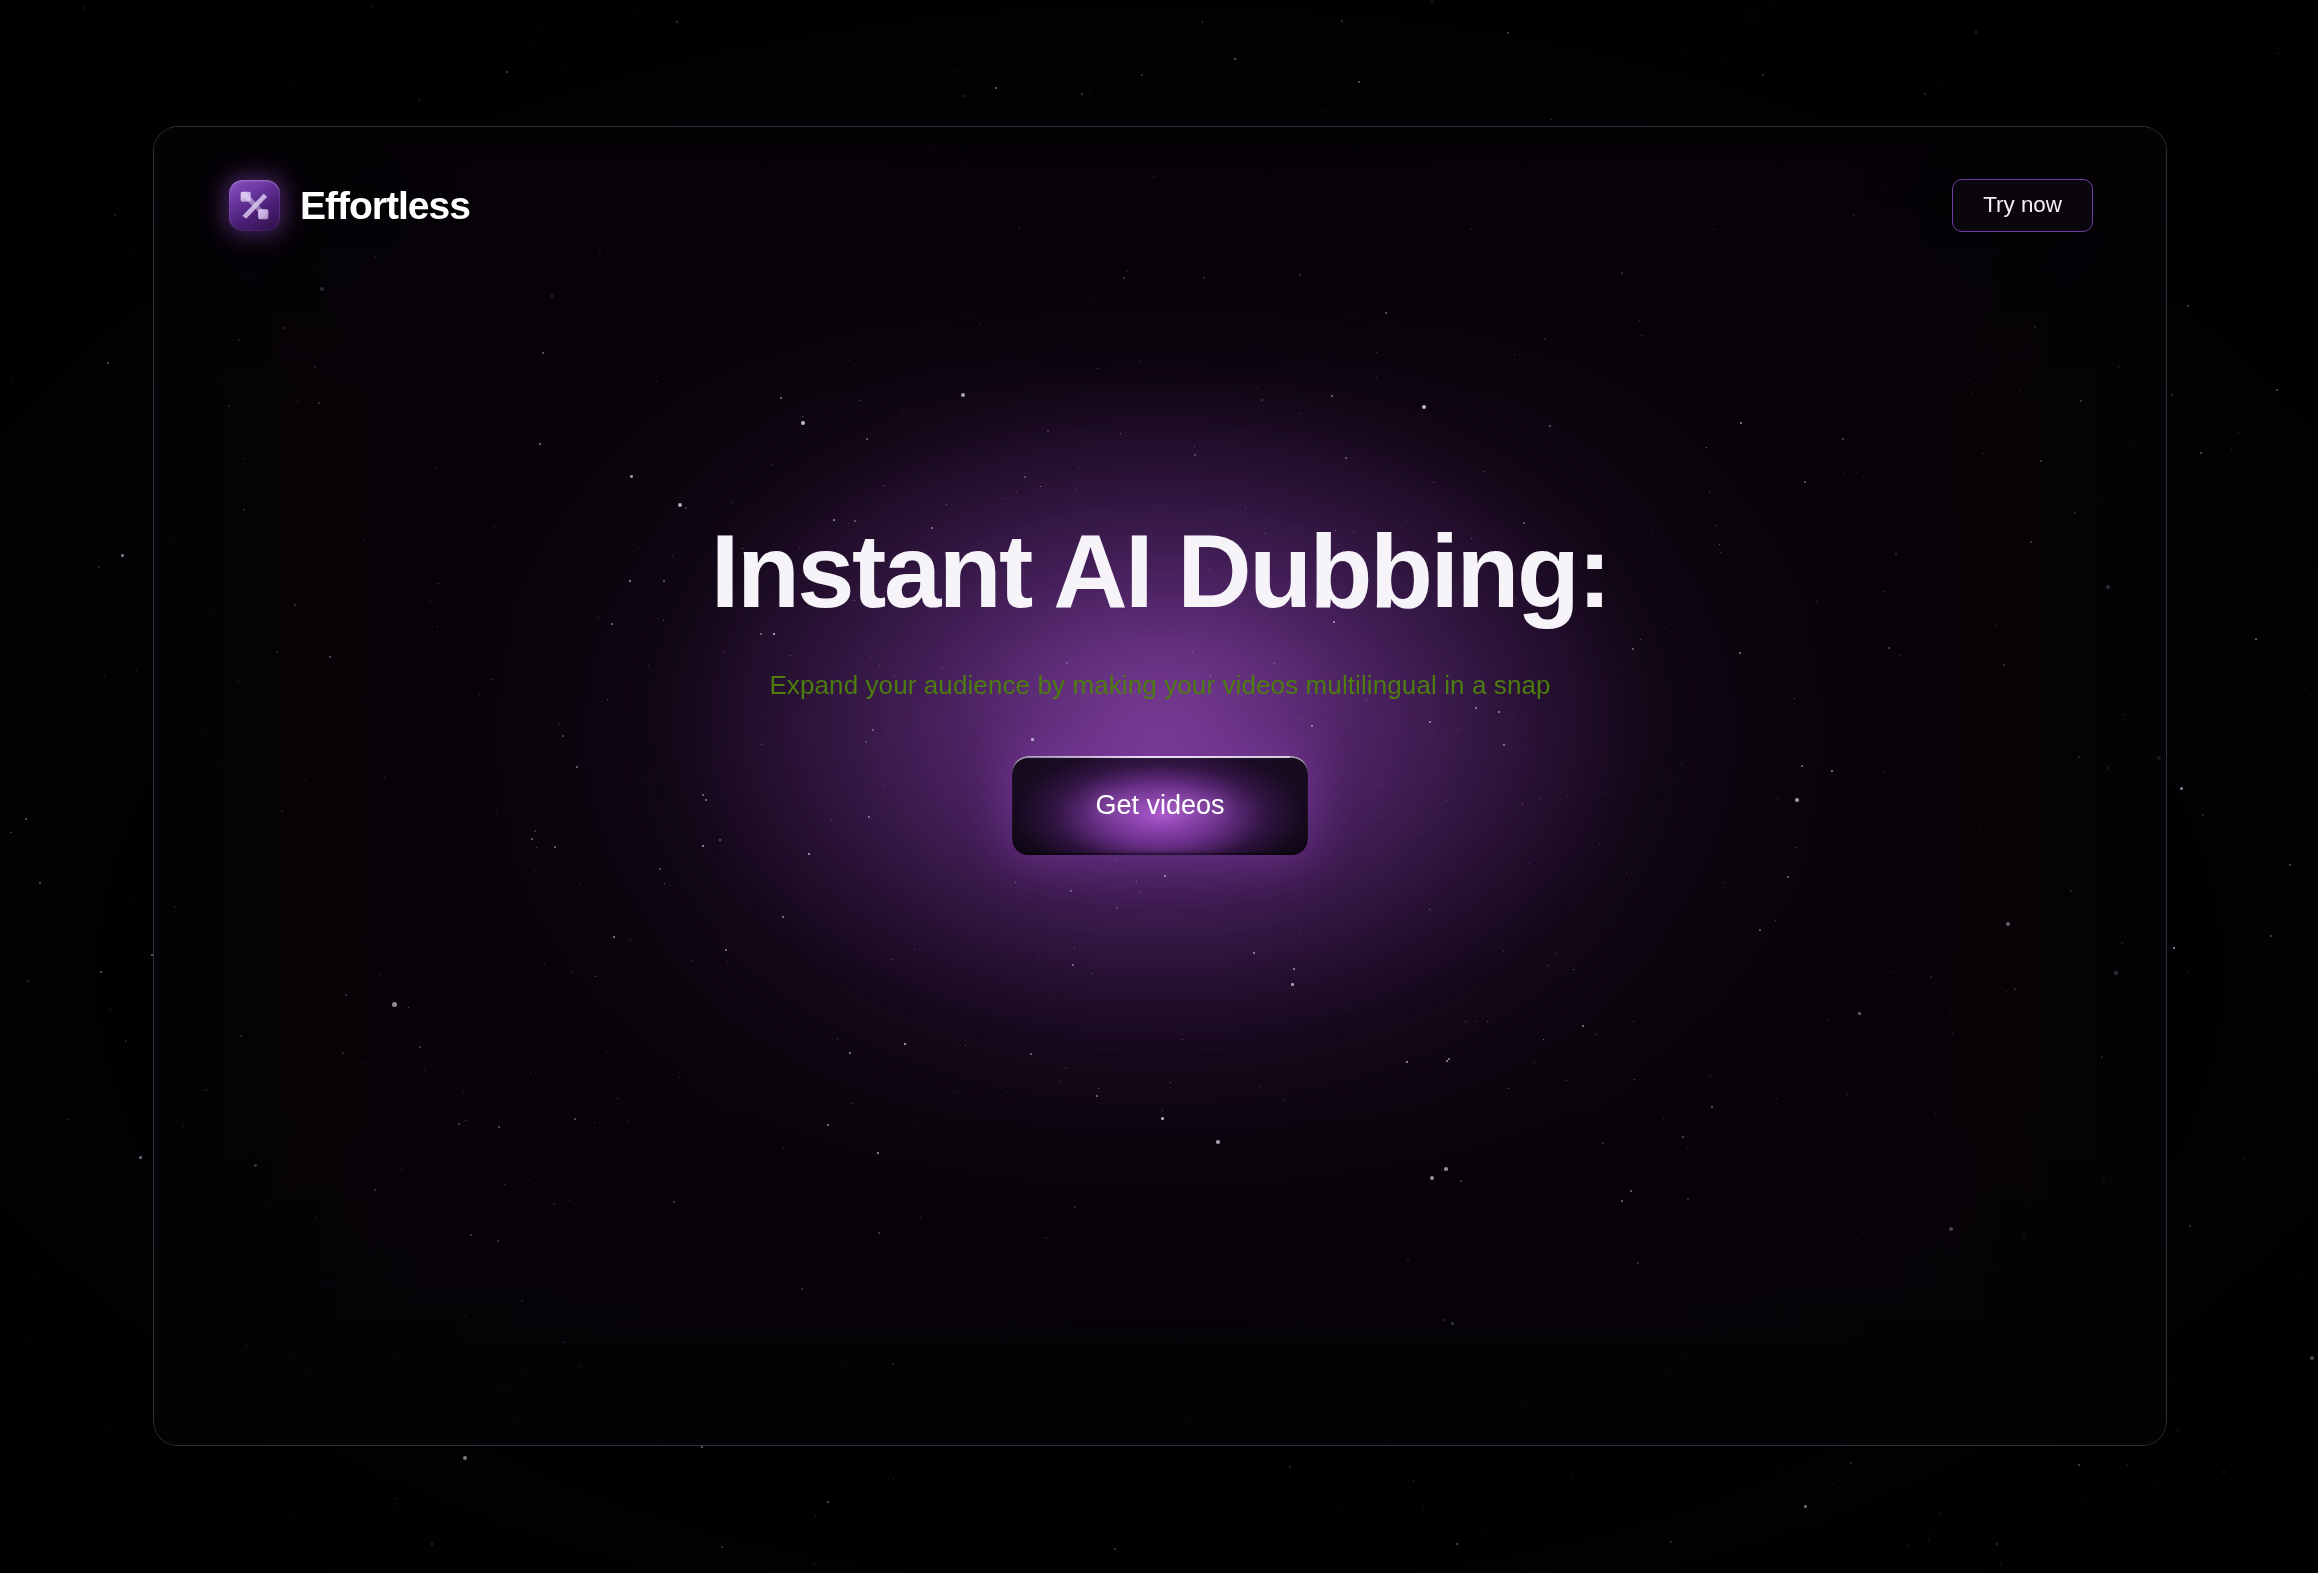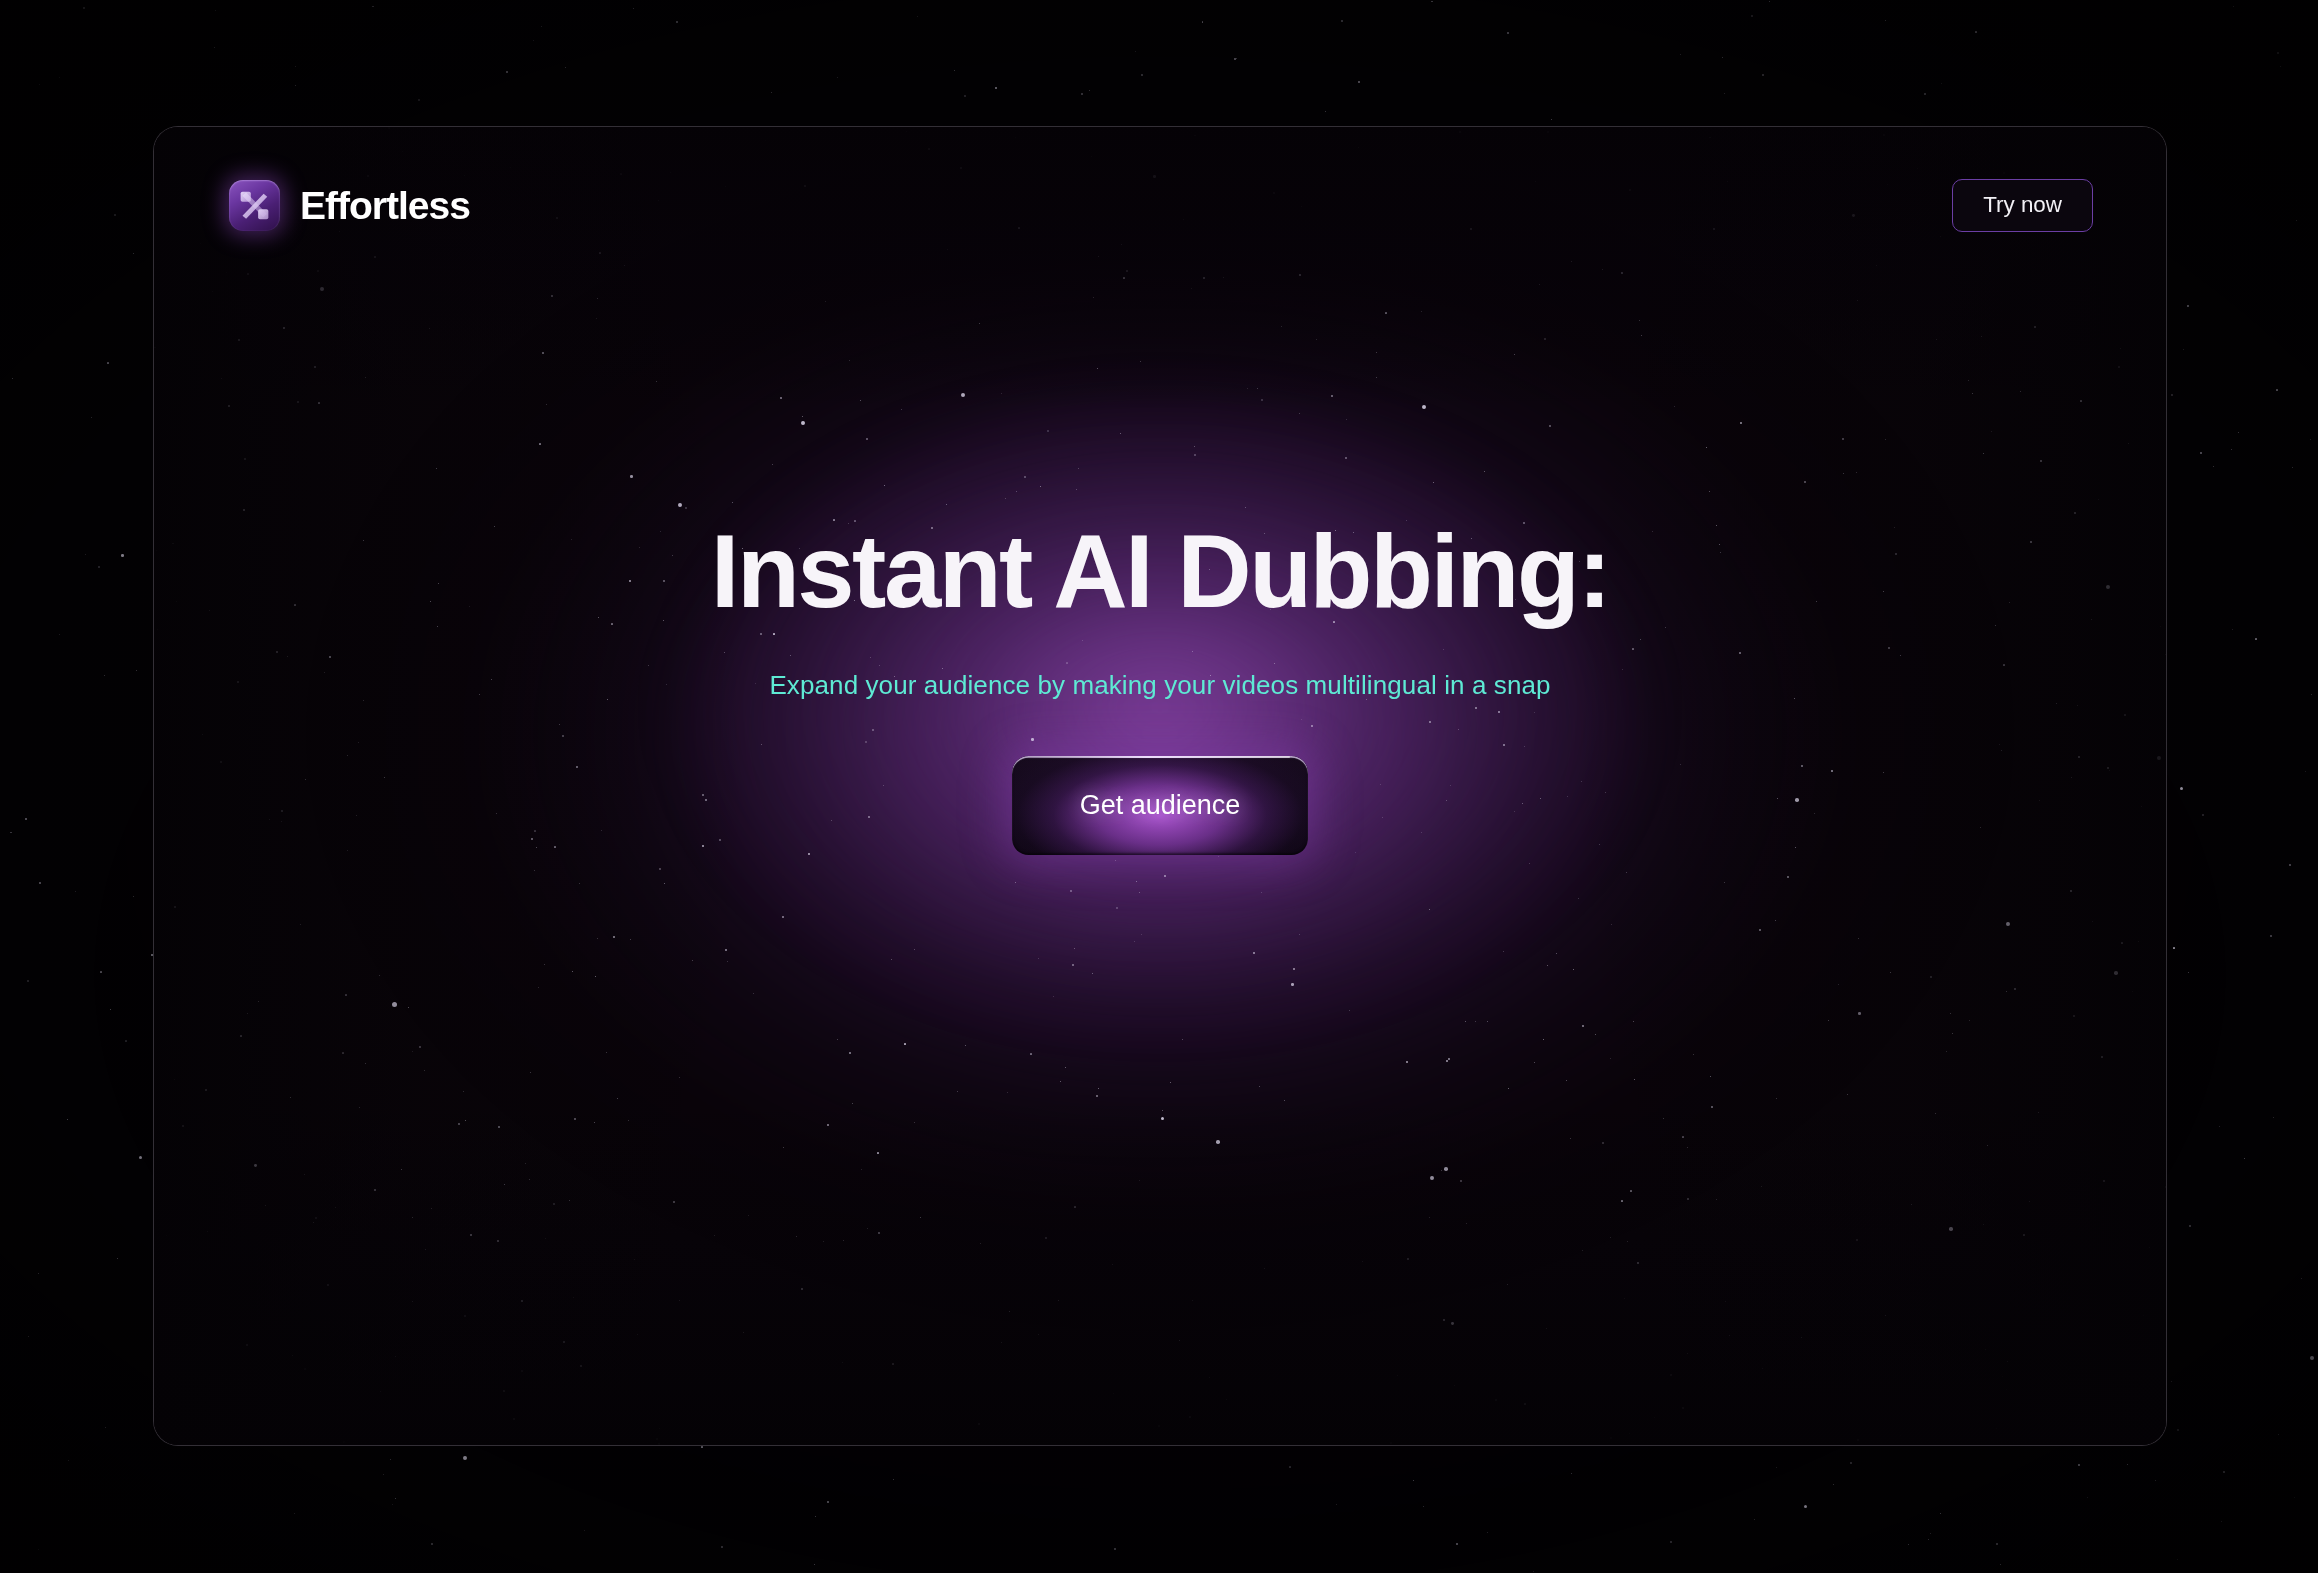--- a/index.html
+++ b/index.html
@@ -191,21 +191,21 @@
     line-height:1.08;
     letter-spacing:-2.5px;
     white-space:nowrap;
   }
   #headline .l1 { display:block; color:#f7f4f9; }
   #headline .l2 { display:block; color:#d6d0de; }
 
   #subtitle {
     margin-top:43px;
     font-size:26px;
-    color:#5eead4;
+    color:#4d7c0f;
     letter-spacing:0.1px;
     white-space:nowrap;
   }
 
   #get-started {
     position:relative;
     margin-top:55px;
     width:296px; height:99px;
     border:none;
     border-radius:16.6px;
@@ -1437,19 +1437,19 @@
 
       <button id="try-now">Try now</button>
     </div>
 
     <div id="hero">
       <h1 id="headline">
         <span class="l1">Instant AI Dubbing:</span>
       </h1>
       <p id="subtitle">Expand your audience by making your videos multilingual in a snap</p>
       <button id="get-started">
-        <span id="get-started-label">Get audience</span>
+        <span id="get-started-label">Get videos</span>
       </button>
     </div>
 
   </div>
 </div>
 
 
 </body></html>

